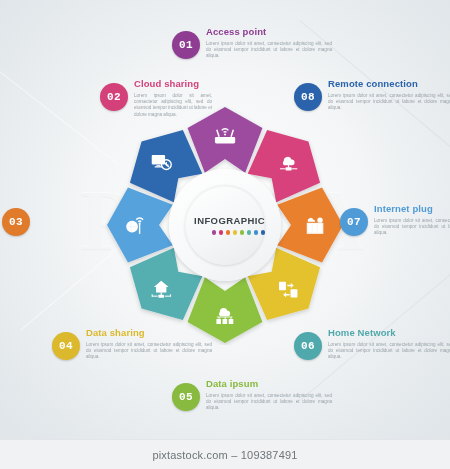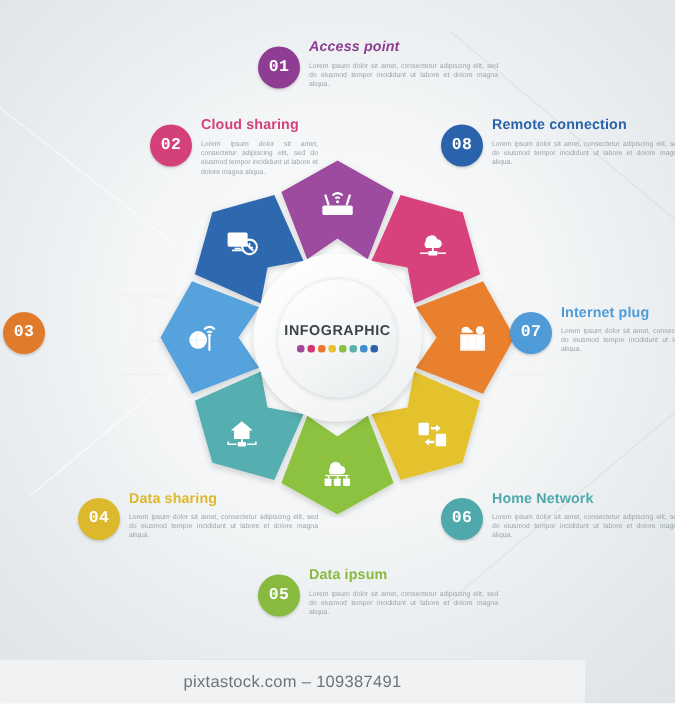--- a/index.html
+++ b/index.html
@@ -59,42 +59,42 @@
     border-radius:50%;
     background:linear-gradient(150deg,#ffffff 0%,#f7f8f9 60%,#eceff1 100%);
     box-shadow:0 2px 5px rgba(0,0,0,.16);
   }
   .hub-inner{
     position:absolute;left:50%;top:50%;
     width:80px;height:80px;margin:-40px 0 0 -40px;
     border-radius:50%;
     background:linear-gradient(150deg,#ffffff 0%,#f4f6f7 55%,#e8ebed 100%);
     box-shadow:inset 0 1px 2px rgba(0,0,0,.07), 0 1px 3px rgba(0,0,0,.13);
-    display:flex;flex-direction:column;align-items:center;justify-content:center;
+    display:flex;flex-direction:column;align-items:flex-end;justify-content:center;
   }
   .hub-title{
     font-size:9.5px;font-weight:bold;color:#3c4348;letter-spacing:.4px;
     white-space:nowrap;
   }
   .dots{display:flex;gap:2.6px;margin-top:4px;}
   .dot{width:4.4px;height:4.4px;border-radius:50%;}
 
   
   #wm{
     position:absolute;left:0;top:0;width:450px;height:440px;
     display:flex;align-items:center;justify-content:center;
     pointer-events:none;
   }
   #wm span{
     font-size:86px;font-weight:bold;color:rgba(255,255,255,.42);
     letter-spacing:6px;font-family:"Liberation Serif",serif;
     text-shadow:0 1px 0 rgba(0,0,0,.03);
   }
   #footer{
-    position:absolute;left:0;bottom:0;width:390px;height:29px;
+    position:absolute;left:0;bottom:0;width:450px;height:29px;
     background:#f1f2f3;
     border-top:1px solid #e3e5e6;
     display:flex;align-items:center;justify-content:center;text-align:center;
   }
   #footer span{font-size:11px;color:#6d7478;letter-spacing:.2px;}
   .icon-g{fill:#ffffff;}
 </style>
 </head>
 <body>
 
@@ -227,21 +227,21 @@
             <div class="dot" style="background: rgb(63, 142, 208);"></div>
             <div class="dot" style="background: rgb(45, 99, 168);"></div>
           </div>
       </div>
     </div>
   </div>
 
   <div class="label" id="lab1" style="left:172px;top:26px;">
       <div class="bullet" style="background: rgb(142, 61, 146);">01</div>
       <div class="ltext">
-        <div class="ltitle" style="color: rgb(142, 61, 146); font-style: italic;">Access point</div>
+        <div class="ltitle" style="color: rgb(142, 61, 146);">Access point</div>
         <div class="lbody">Lorem ipsum dolor sit amet, consectetur adipiscing elit, sed do eiusmod tempor incididunt ut labore et dolore magna aliqua.</div>
       </div>
     </div>
   <div class="label" id="lab2" style="left:52px;top:78px;">
       <div class="bullet" style="background: rgb(212, 64, 122); margin-left: 48px;">02</div>
       <div class="ltext">
         <div class="ltitle" style="color: rgb(212, 64, 122);">Cloud sharing</div>
         <div class="lbody">Lorem ipsum dolor sit amet, consectetur adipiscing elit, sed do eiusmod tempor incididunt ut labore et dolore magna aliqua.</div>
       </div>
     </div>

